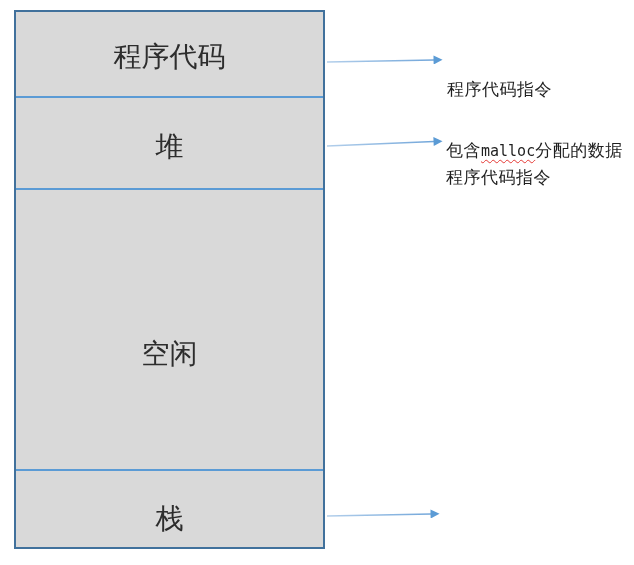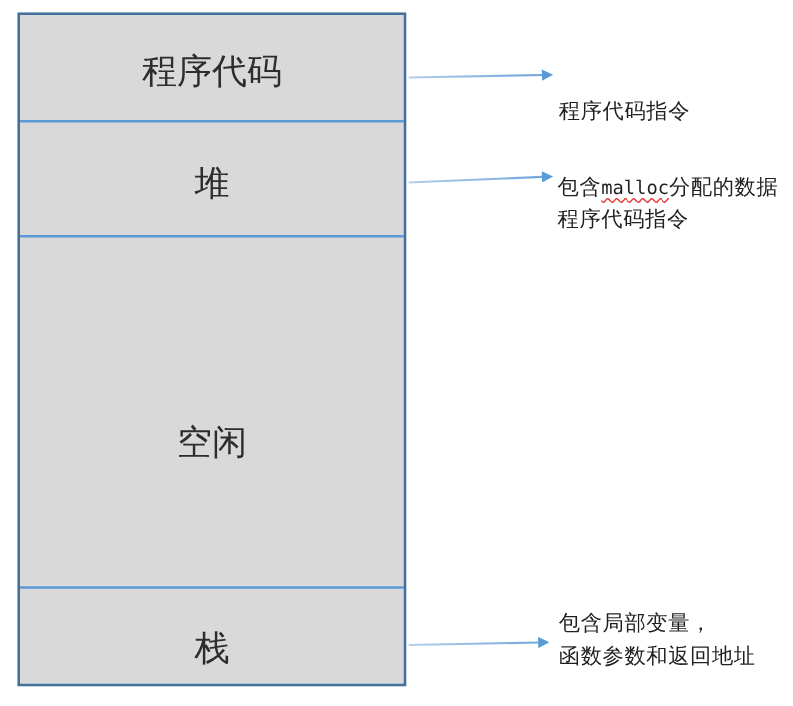--- a/index.html
+++ b/index.html
@@ -110,18 +110,14 @@
 
   <div class="ann ann-code">
     <div class="ann-line">程序代码指令</div>
   </div>
 
   <div class="ann ann-heap">
     <div class="ann-line"><span>包含</span><span class="code">malloc</span><span>分配的数据</span></div>
     <div class="ann-line">程序代码指令</div>
   </div>
 
-  <div class="ann ann-stack">
-    <div class="ann-line">包含局部变量，</div>
-    <div class="ann-line">函数参数和返回地址</div>
-  </div>
 
 </div>
 
 </body></html>

